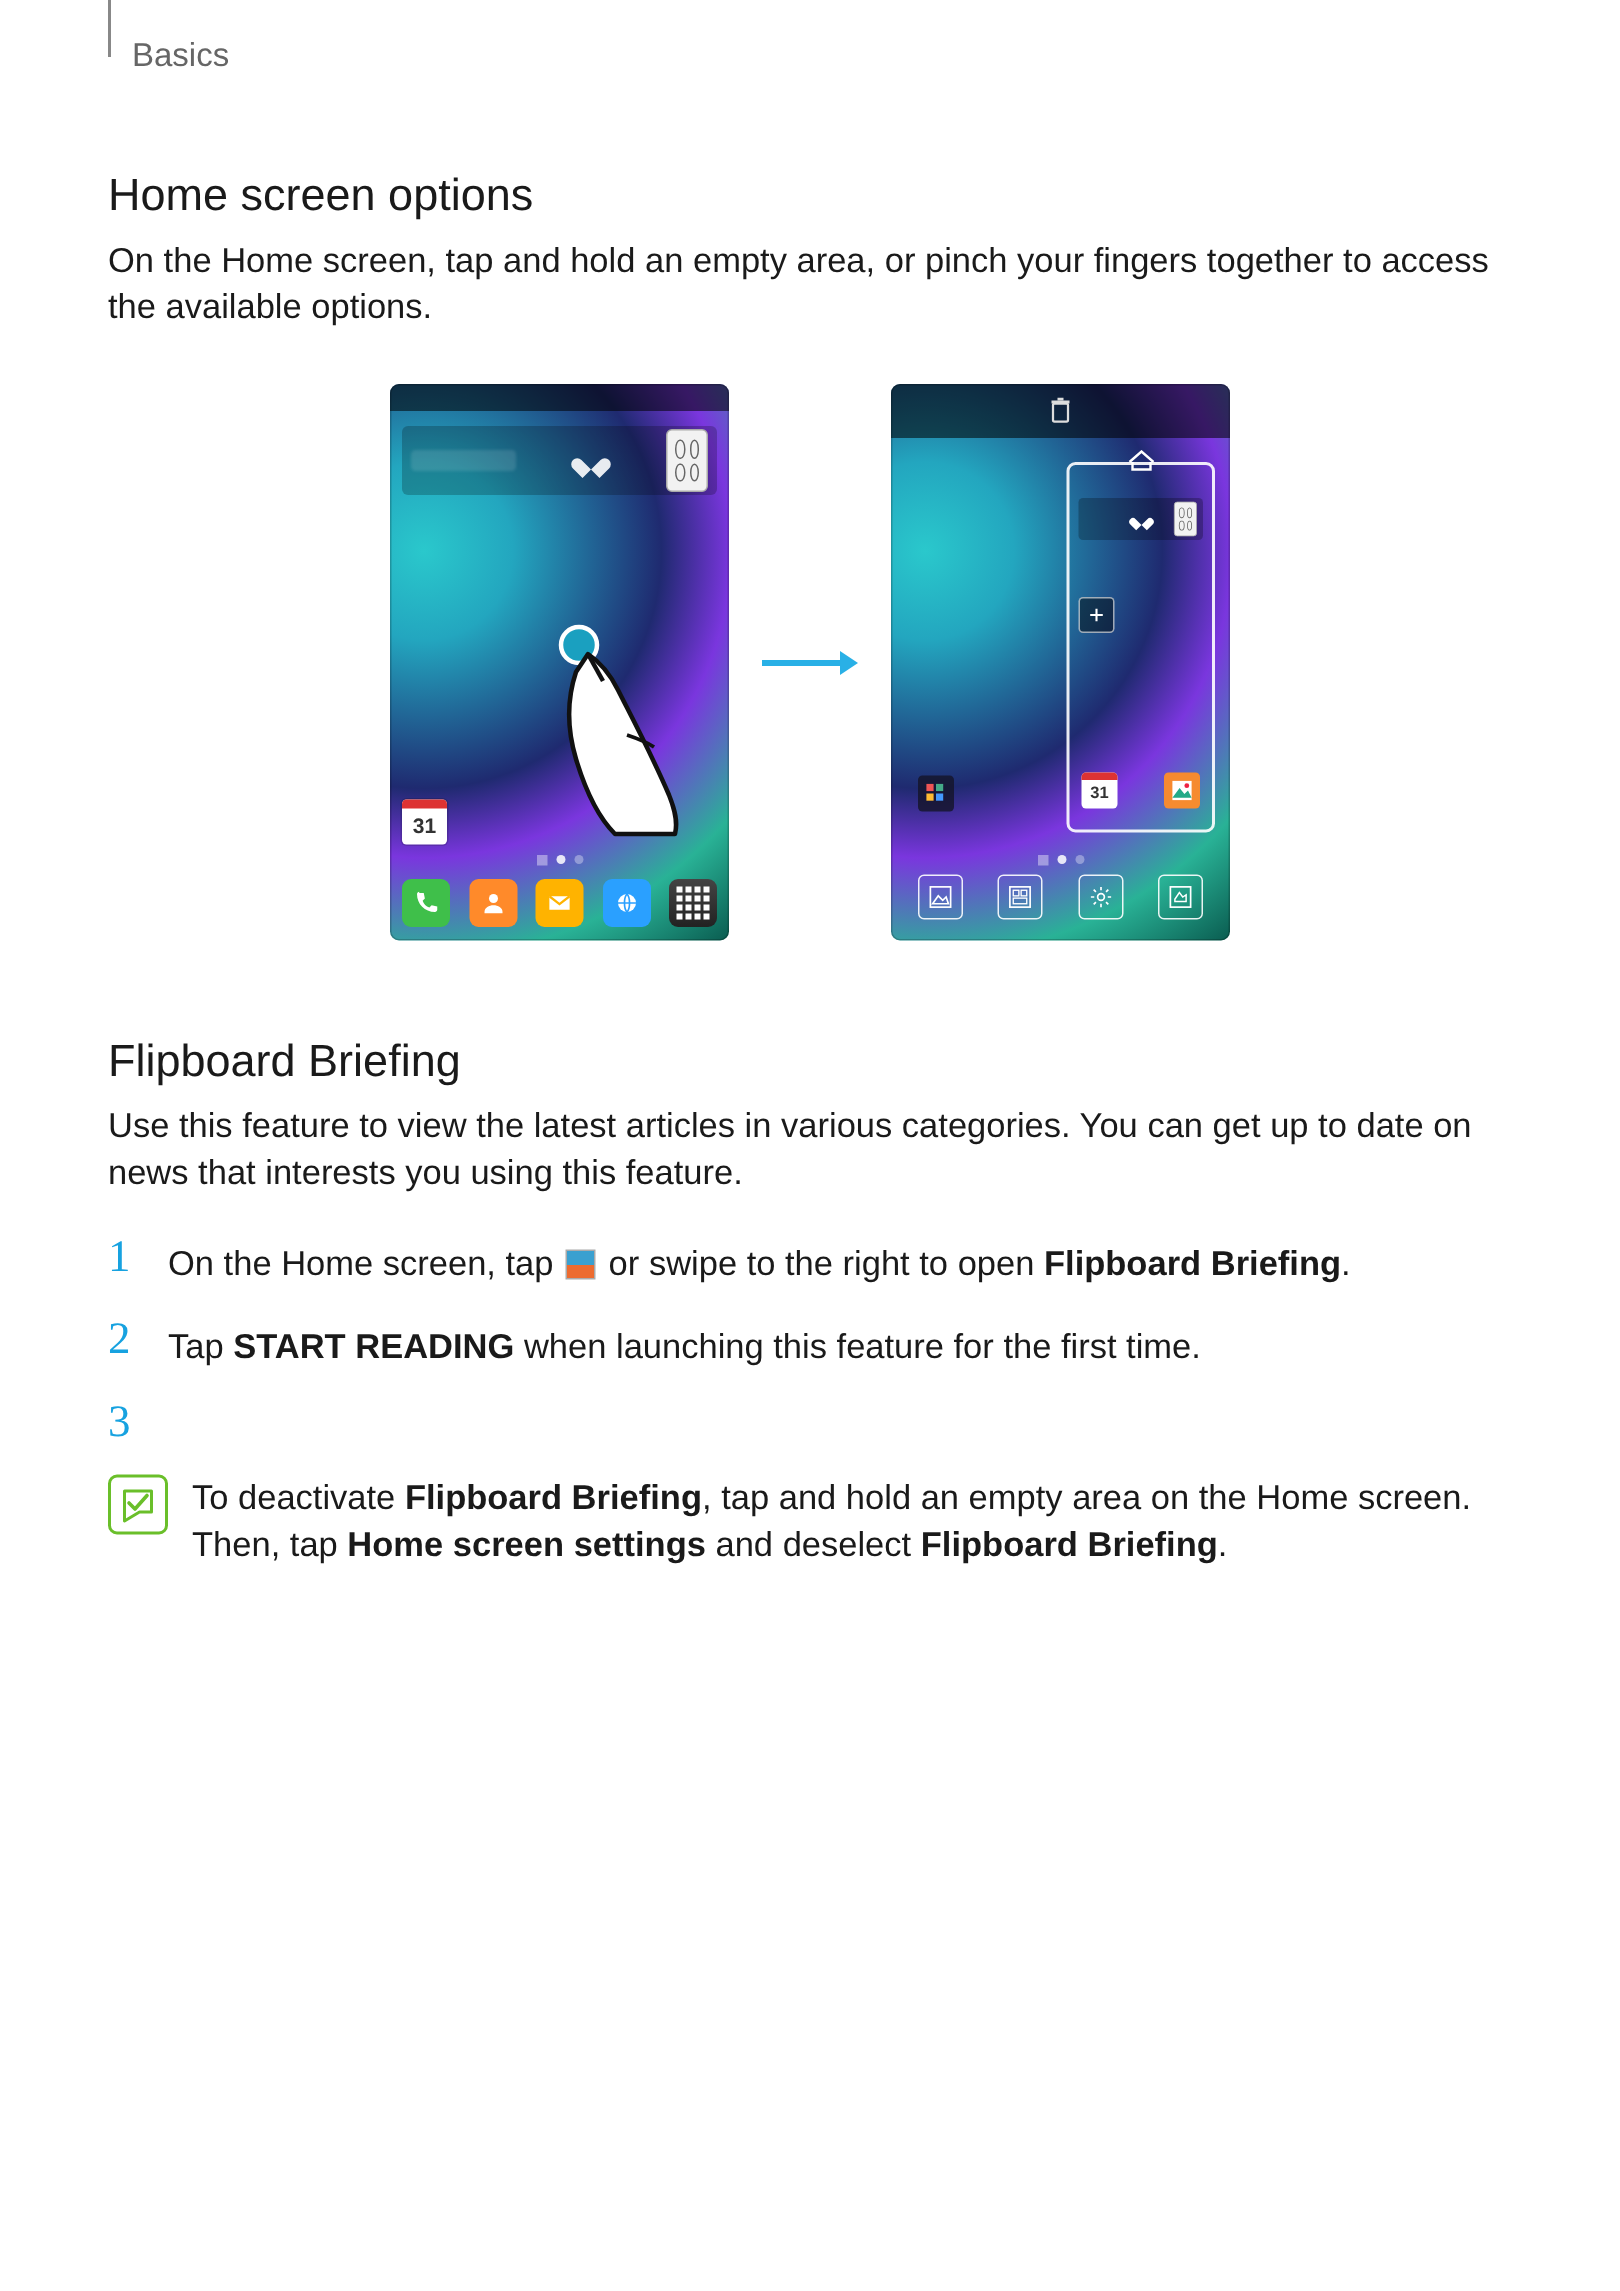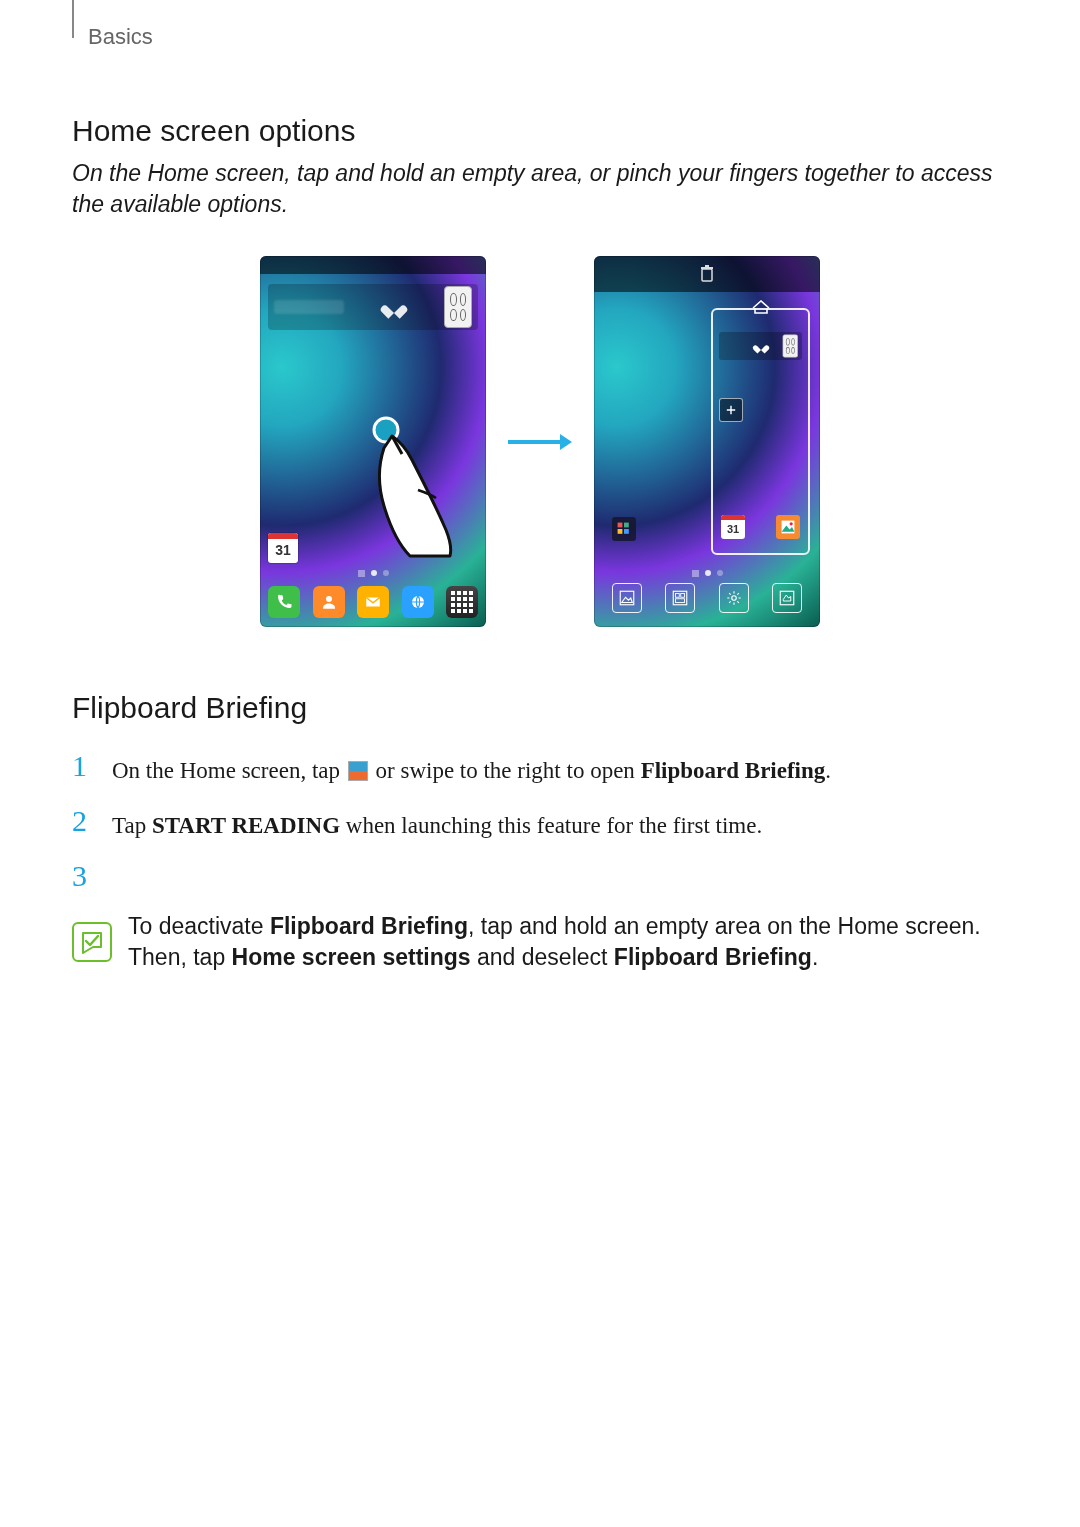--- a/index.html
+++ b/index.html
@@ -36,21 +36,20 @@
   h2.section {
     font-size: 30px;
     font-weight: 400;
     margin: 64px 0 10px 0;
   }
   h2.section + p,
   p.body-text {
     font-size: 23px;
     line-height: 1.35;
     margin: 6px 0 0 0;
-    font-style: italic;
   }
   .figure-row {
     display: flex;
     justify-content: center;
     align-items: center;
     gap: 22px;
     margin: 36px 0 8px 0;
   }
   .phone {
     width: 226px;
@@ -149,30 +148,30 @@
   }
   .bbtn svg { width: 18px; height: 18px; }
 
   
   ol.steps { list-style: none; padding: 0; margin: 26px 0 0 0; }
   ol.steps li { display: flex; align-items: flex-start; gap: 18px; margin-bottom: 20px; }
   ol.steps .num {
     font-family: Georgia, "Times New Roman", serif;
     font-size: 30px; color: #17a2e0; font-weight: 500; width: 22px; line-height: 1;
   }
-  ol.steps .txt { font-size: 23px; line-height: 1.35; padding-top: 4px; font-family: Liberation Serif, serif; }
+  ol.steps .txt { font-size: 23px; line-height: 1.35; padding-top: 4px; }
   .inline-icon {
     display: inline-block; width: 20px; height: 20px; vertical-align: -3px; margin: 0 2px;
     background: linear-gradient(#3aa0d0 0 50%, #ed6b2f 50% 100%);
     border: 1px solid #aaa;
   }
   strong { font-weight: 700; }
 
   
-  .note-row { display: flex; gap: 16px; align-items: center; }
+  .note-row { display: flex; gap: 16px; align-items: flex-start; }
   .note-icon {
     width: 40px; height: 40px; border: 2px solid #6abf2a; border-radius: 6px;
     display: flex; align-items: center; justify-content: center; flex-shrink: 0;
   }
   .note-icon svg { width: 26px; height: 26px; }
   .note-text { font-size: 23px; line-height: 1.35; }
 
   .page-number {
     position: absolute; bottom: 24px; left: 0; right: 0; text-align: center;
     font-size: 20px; color: #333;
@@ -364,20 +363,21 @@
               <rect x="3" y="3" width="18" height="18" fill="none" stroke="#fff" stroke-width="1.5"></rect>
               <path d="M7 14l4-6 3 4 3-2v6H7z" fill="none" stroke="#fff" stroke-width="1.3"></path>
             </svg>
         </div>
       </div>
     </div>
 
   </div>
 
   <h2 class="section">Flipboard Briefing</h2>
+  <p class="body-text">Use this feature to view the latest articles in various categories. You can get up to date on news that interests you using this feature.</p>
 
   <ol class="steps">
     <li>
       <span class="num">1</span>
       <span class="txt">
         <span>On the Home screen, tap </span><span class="inline-icon"></span><span> or swipe to the right to open </span><strong>Flipboard Briefing</strong><span>.</span>
       </span>
     </li>
     <li>
       <span class="num">2</span>

